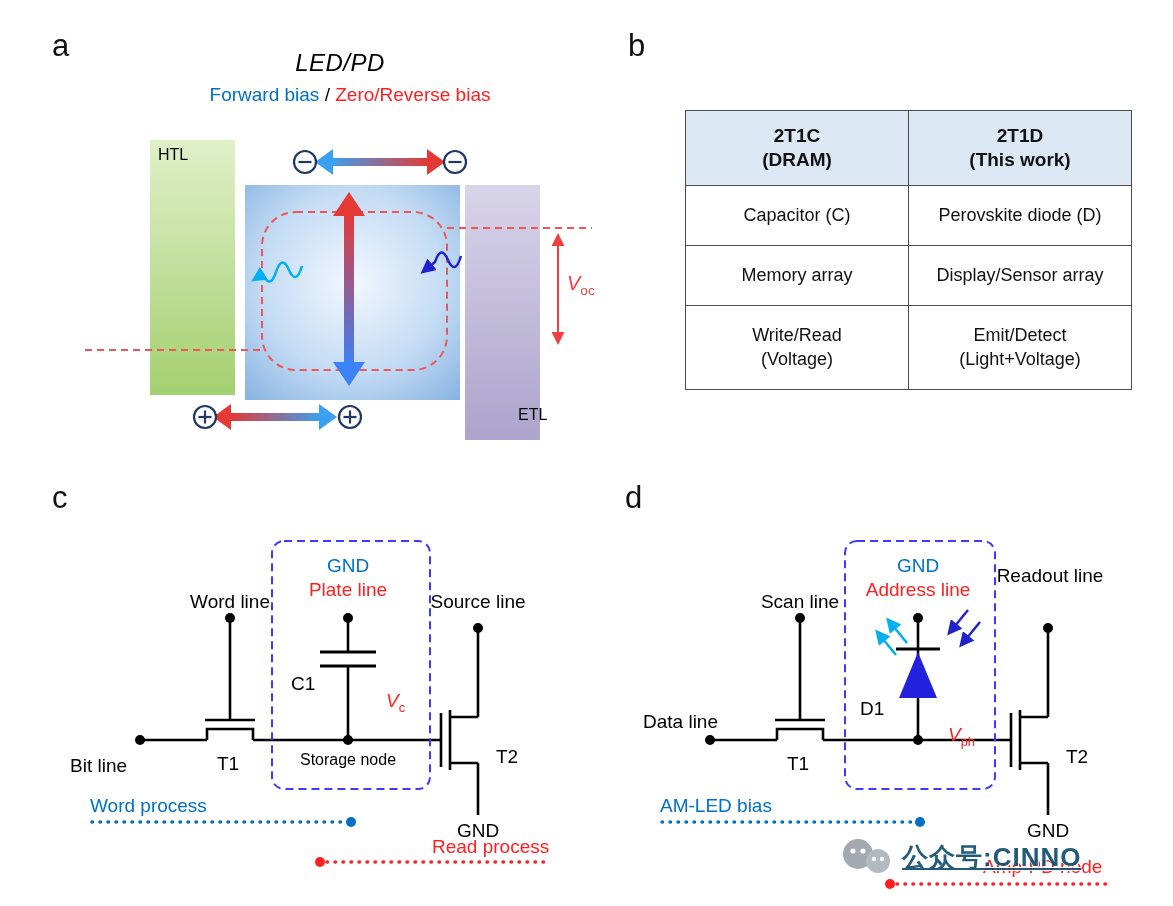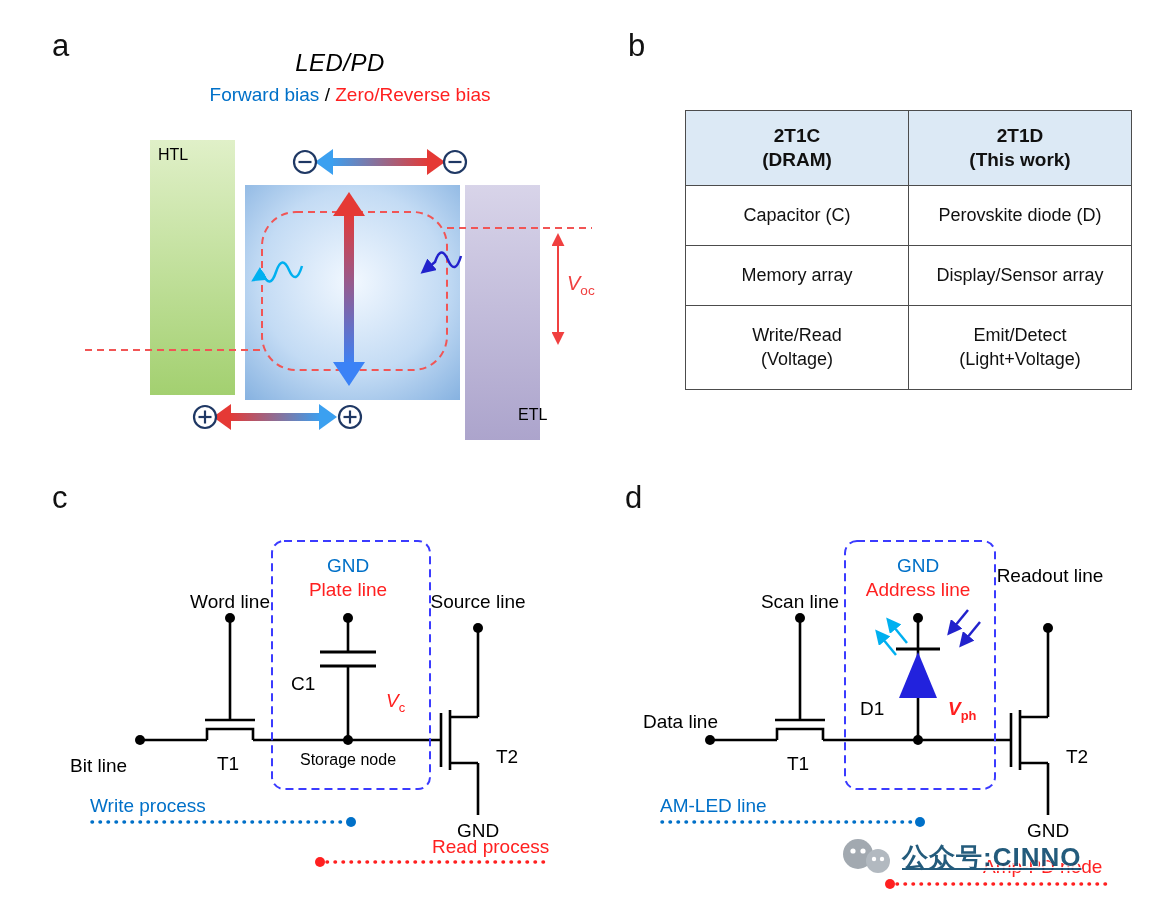--- a/index.html
+++ b/index.html
@@ -246,37 +246,37 @@
   <div class="lbl center" style="left:418px; top:591px; width:120px;">Source line</div>
   <div class="lbl" style="left:70px; top:711px;margin-top:44px;">Bit line</div>
   <div class="lbl" style="left:291px; top:673px;">C1</div>
   <div class="lbl vlbl red" style="left:386px; top:690px;">
     <i>V</i><sub>c</sub>
   </div>
   <div class="lbl center small" style="left:283px; top:751px; width:130px;">Storage node</div>
   <div class="lbl" style="left:217px; top:753px;">T1</div>
   <div class="lbl" style="left:496px; top:746px;">T2</div>
   <div class="lbl center" style="left:448px; top:820px; width:60px;">GND</div>
-  <div class="lbl blue" style="left:90px; top:795px;">Write process</div>
+  <div class="lbl blue" style="left:90px; top:795px;">Word process</div>
   <div class="lbl red" style="left:432px; top:836px;">Read process</div>
 
   <div class="lbl panel-letter" style="left:625px; top:480px;">d</div>
   <div class="lbl center blue" style="left:868px; top:555px; width:100px;">GND</div>
   <div class="lbl center red" style="left:852px; top:579px; width:132px;">Address line</div>
   <div class="lbl center" style="left:740px; top:591px; width:120px;">Scan line</div>
   <div class="lbl center" style="left:985px; top:565px; width:130px;">Readout line</div>
   <div class="lbl" style="left:643px; top:711px;">Data line</div>
   <div class="lbl" style="left:860px; top:698px;">D1</div>
-  <div class="lbl vlbl red" style="left:948px; top:698px;font-weight:bold;">
+  <div class="lbl vlbl red" style="left:948px; top:724px;">
     <i>V</i><sub>ph</sub>
   </div>
   <div class="lbl" style="left:787px; top:753px;">T1</div>
   <div class="lbl" style="left:1066px; top:746px;">T2</div>
   <div class="lbl center" style="left:1018px; top:820px; width:60px;">GND</div>
-  <div class="lbl blue" style="left:660px; top:795px;">AM-LED line</div>
+  <div class="lbl blue" style="left:660px; top:795px;">AM-LED bias</div>
   <div class="lbl red" style="left:983px; top:856px;">Amp-PD node</div>
 
   <div id="watermark">
     <svg width="62" height="46" viewBox="0 0 62 46">
       <circle cx="22" cy="20" r="15" fill="#98a0a8"></circle>
       <circle cx="42" cy="27" r="12" fill="#aab2ba"></circle>
       <circle cx="17" cy="17" r="2.6" fill="#ffffff"></circle>
       <circle cx="27" cy="17" r="2.6" fill="#ffffff"></circle>
       <circle cx="38" cy="25" r="2.2" fill="#ffffff"></circle>
       <circle cx="46" cy="25" r="2.2" fill="#ffffff"></circle>

